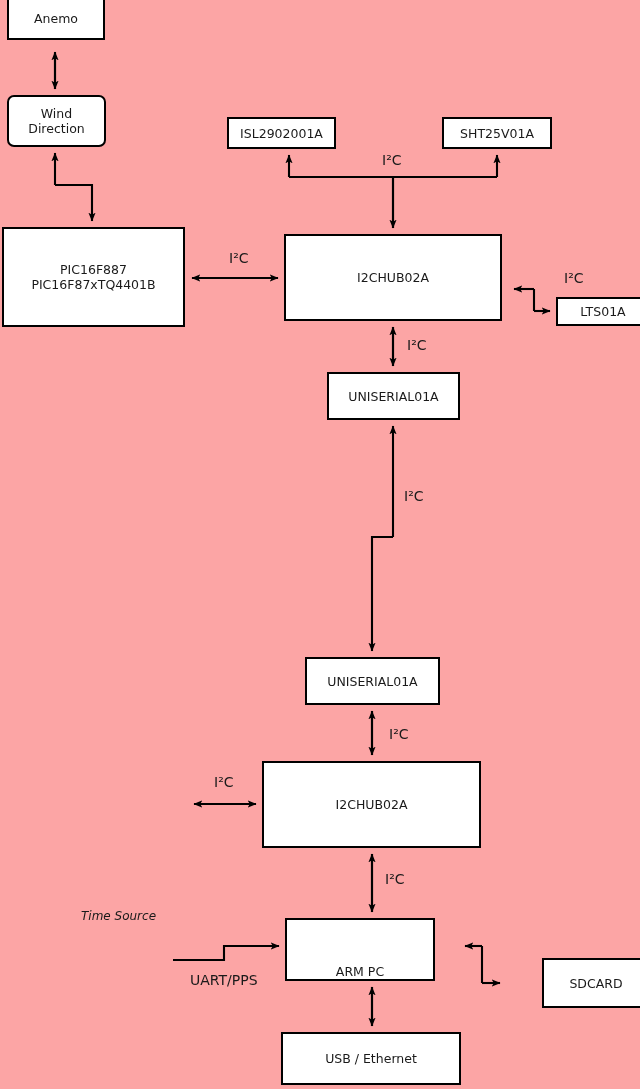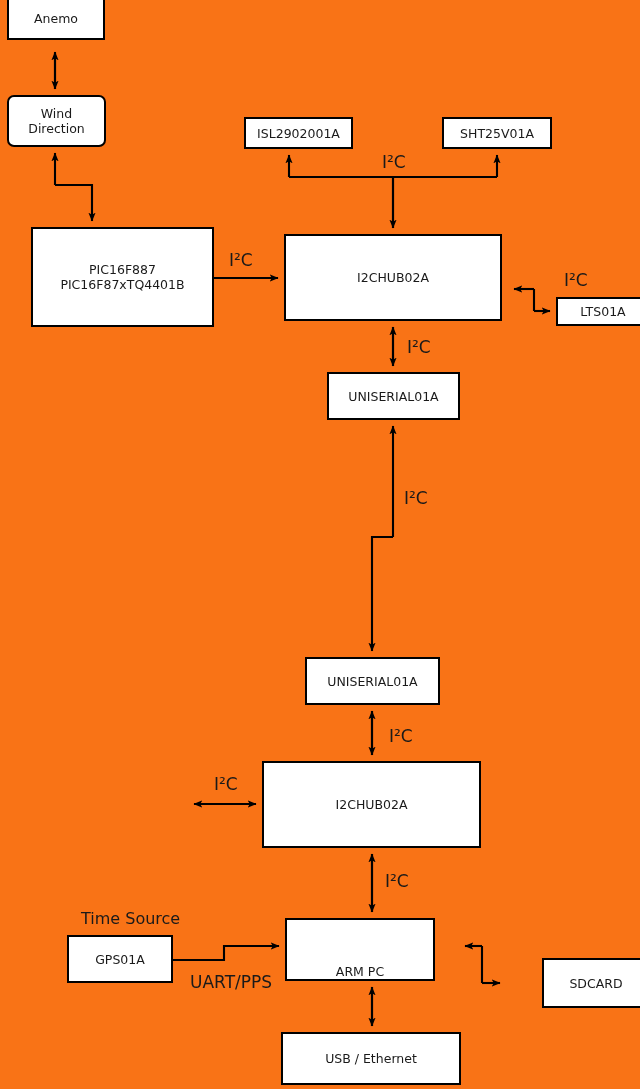--- a/index.html
+++ b/index.html
@@ -1,51 +1,52 @@
 <!DOCTYPE html>
 <html><head>
 <meta charset="utf-8">
 <style>
   html,body{margin:0;padding:0;background:#ffffff;}
   body{
     width:640px;height:1089px;
     font-family:"DejaVu Sans","Liberation Sans",sans-serif;
     overflow:hidden;
   }
-  #diagram-root{position:relative;width:640px;height:1089px;background:#f97316;}
+  #diagram-root{position:relative;width:640px;height:1089px;background:#fca5a5;}
   svg#wires{position:absolute;left:0;top:0;width:640px;height:1089px;}
   .node{
     position:absolute;
     box-sizing:border-box;
     background:#ffffff;
     border:2px solid #000000;
     display:flex;
     align-items:center;
     justify-content:center;
     text-align:center;
     color:#1a1a1a;
     font-size:12.5px;
     line-height:15px;
     z-index:2;
   }
   .node .lbl{white-space:pre-line;display:block;padding:0 4px;}
   .edge-label{
     position:absolute;
-    font-size:17px;
+    font-size:14px;
     color:#1a1a1a;
     white-space:nowrap;
     z-index:3;
     background:transparent;
   }
   .free-label{
     position:absolute;
-    font-size:16px;
+    font-size:12px;
     color:#1a1a1a;
     white-space:nowrap;
     z-index:3;
+    font-style:italic;
   }
 </style>
 </head>
 <body>
 
 <div id="diagram-root">
 
   <svg id="wires" viewBox="0 0 640 1089" xmlns="http://www.w3.org/2000/svg">
     <defs>
       <marker id="ah" markerWidth="10" markerHeight="10" refX="8.4" refY="3.6" orient="auto" markerUnits="userSpaceOnUse">
@@ -126,47 +127,44 @@
     </g>
   </svg>
 
   <div class="node" id="node-anemo" style="left: 7px; top: -4px; width: 98px; height: 44px;">
     <span class="lbl">Anemo</span>
   </div>
   <div class="node" id="node-wind" style="left: 7px; top: 95px; width: 99px; height: 52px; border-radius: 7px;">
     <span class="lbl">Wind
 Direction</span>
   </div>
-  <div class="node" id="node-pic" style="left: 2px; top: 227px; width: 183px; height: 100px; margin-left: 29px;">
+  <div class="node" id="node-pic" style="left: 2px; top: 227px; width: 183px; height: 100px;">
     <span class="lbl">PIC16F887
 PIC16F87xTQ4401B</span>
   </div>
-  <div class="node" id="node-isl" style="left: 244px; top: 117px; width: 109px; height: 32px;">
+  <div class="node" id="node-isl" style="left: 227px; top: 117px; width: 109px; height: 32px;">
     <span class="lbl">ISL2902001A</span>
   </div>
   <div class="node" id="node-sht" style="left: 442px; top: 117px; width: 110px; height: 32px;">
     <span class="lbl">SHT25V01A</span>
   </div>
   <div class="node" id="node-hub_top" style="left: 284px; top: 234px; width: 218px; height: 87px;">
     <span class="lbl">I2CHUB02A</span>
   </div>
   <div class="node" id="node-lts" style="left: 556px; top: 297px; width: 94px; height: 29px;">
     <span class="lbl">LTS01A</span>
   </div>
   <div class="node" id="node-uniserial_up" style="left: 327px; top: 372px; width: 133px; height: 48px;">
     <span class="lbl">UNISERIAL01A</span>
   </div>
   <div class="node" id="node-uniserial_dn" style="left: 305px; top: 657px; width: 135px; height: 48px;">
     <span class="lbl">UNISERIAL01A</span>
   </div>
   <div class="node" id="node-hub_bottom" style="left: 262px; top: 761px; width: 219px; height: 87px;">
     <span class="lbl">I2CHUB02A</span>
-  </div>
-  <div class="node" id="node-gps" style="left: 67px; top: 935px; width: 106px; height: 48px;">
-    <span class="lbl">GPS01A</span>
   </div>
   <div class="node" id="node-armpc" style="left: 285px; top: 918px; width: 150px; height: 63px; align-items: flex-end;">
     <span class="lbl">ARM PC</span>
   </div>
   <div class="node" id="node-sdcard" style="left: 506px; top: 958px; width: 108px; height: 50px; margin-left: 36px;">
     <span class="lbl">SDCARD</span>
   </div>
   <div class="node" id="node-usb" style="left: 281px; top: 1032px; width: 180px; height: 53px;">
     <span class="lbl">USB / Ethernet</span>
   </div>

